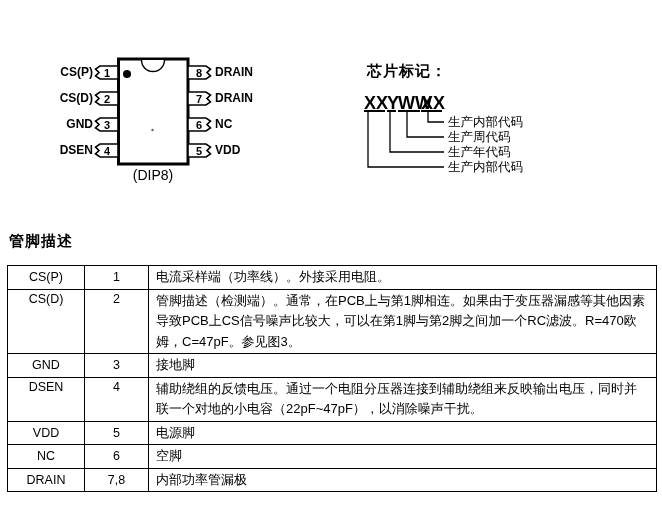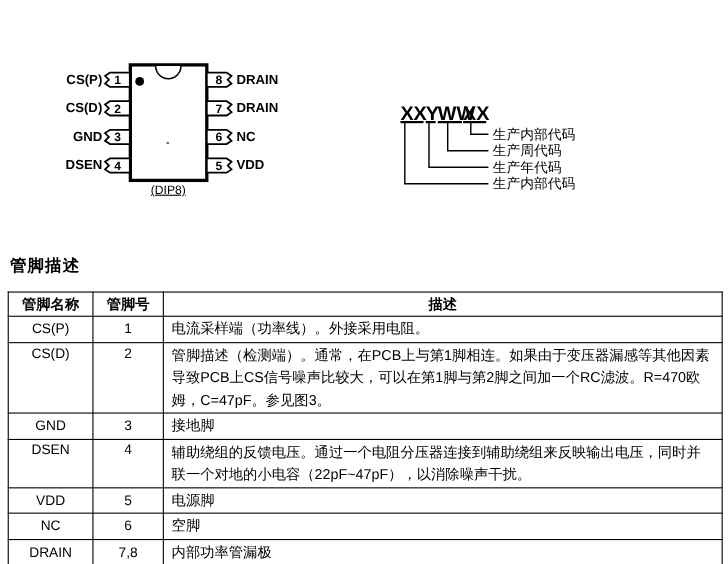--- a/index.html
+++ b/index.html
@@ -4,21 +4,21 @@
 <style>
   html,body{margin:0;padding:0;background:#fff;}
   #page{position:relative;width:662px;height:513px;background:#ffffff;overflow:hidden;
         font-family:"Liberation Sans","DejaVu Sans",sans-serif;color:#000;}
   .abs{position:absolute;}
   .sec-title{font-size:15px;font-weight:bold;letter-spacing:1px;}
   
   .pin-label{position:absolute;font-size:12px;font-weight:bold;height:15px;line-height:15px;}
   .pin-label.left{width:75px;text-align:right;left:18px;}
   .pin-label.right{left:215px;text-align:left;width:80px;}
-  .pkg-label{position:absolute;left:107px;top:167px;width:92px;text-align:center;font-size:11px;text-decoration:underline;}
+  .pkg-label{position:absolute;left:107px;top:167px;width:92px;text-align:center;font-size:14px;}
   
   .mark-title{left:367px;top:62px;}
   .mark-part{position:absolute;top:97px;height:13px;line-height:13px;text-align:center;
              font-size:18px;font-weight:bold;border-bottom:2px solid #000;}
   .mp0{left:364px;width:21px}.mp1{left:387px;width:9px}.mp2{left:398px;width:22px}.mp3{left:421px;width:21px}
   .mark-label{position:absolute;left:448px;font-size:12.5px;height:14px;line-height:14px;}
   .ml0{top:115px}.ml1{top:130px}.ml2{top:145px}.ml3{top:160px}
   
   #pin-table{position:absolute;left:7px;top:265px;width:650px;border-collapse:collapse;
              table-layout:fixed;font-size:12.5px;}
@@ -66,20 +66,21 @@
   <div class="pin-label left" style="top:91px;">CS(D)</div>
   <div class="pin-label left" style="top:117px;">GND</div>
   <div class="pin-label left" style="top:143px;">DSEN</div>
   <div class="pin-label right" style="top:65px;">DRAIN</div>
   <div class="pin-label right" style="top:91px;">DRAIN</div>
   <div class="pin-label right" style="top:117px;">NC</div>
   <div class="pin-label right" style="top:143px;">VDD</div>
 
   <div class="pkg-label">(DIP8)</div>
 
+  <div class="abs sec-title mark-title">芯片标记：</div>
   <div class="mark-part mp0">XX</div>
   <div class="mark-part mp1">Y</div>
   <div class="mark-part mp2">WW</div>
   <div class="mark-part mp3">XX</div>
 
   <svg width="662" height="200" style="left:0;top:0;">
     <polyline points="368,111 368,167 444,167" fill="none" stroke="#000" stroke-width="1.3"></polyline>
     <polyline points="390,111 390,152 444,152" fill="none" stroke="#000" stroke-width="1.3"></polyline>
     <polyline points="407,111 407,137 444,137" fill="none" stroke="#000" stroke-width="1.3"></polyline>
     <polyline points="428,111 428,122 444,122" fill="none" stroke="#000" stroke-width="1.3"></polyline>
@@ -92,25 +93,20 @@
 
   <div class="abs sec-title" style="left:9px;top:232px;">管脚描述</div>
 
   <table id="pin-table">
     <colgroup>
         <col style="width:77px">
         <col style="width:64px">
         <col>
       </colgroup>
     <tbody>
-        <tr style="height:22px">
-      <th>管脚名称</th>
-      <th>管脚号</th>
-      <th>描述</th>
-    </tr>
     <tr style="height:21px">
       <td>CS(P)</td>
       <td>1</td>
       <td class="desc">电流采样端（功率线）。外接采用电阻。</td>
     </tr>
     <tr style="height:62px">
       <td style="vertical-align:top;padding-top:2px;">CS(D)</td>
       <td style="vertical-align:top;padding-top:2px;">2</td>
       <td class="desc">管脚描述（检测端）。通常，在PCB上与第1脚相连。如果由于变压器漏感等其他因素导致PCB上CS信号噪声比较大，可以在第1脚与第2脚之间加一个RC滤波。R=470欧姆，C=47pF。参见图3。</td>
     </tr>

